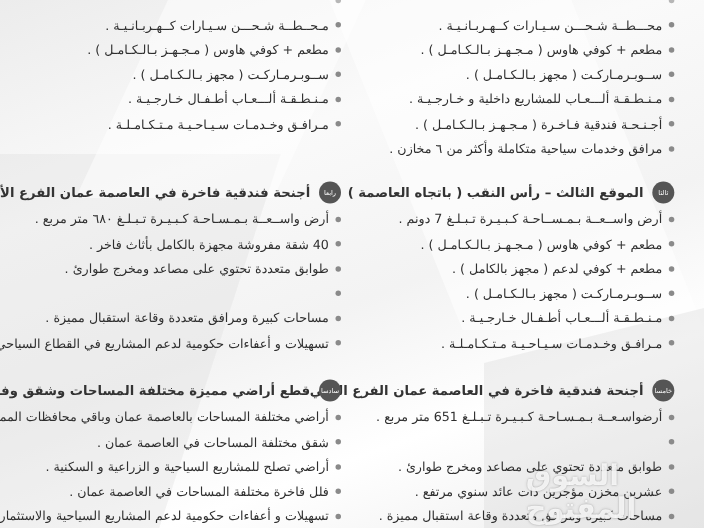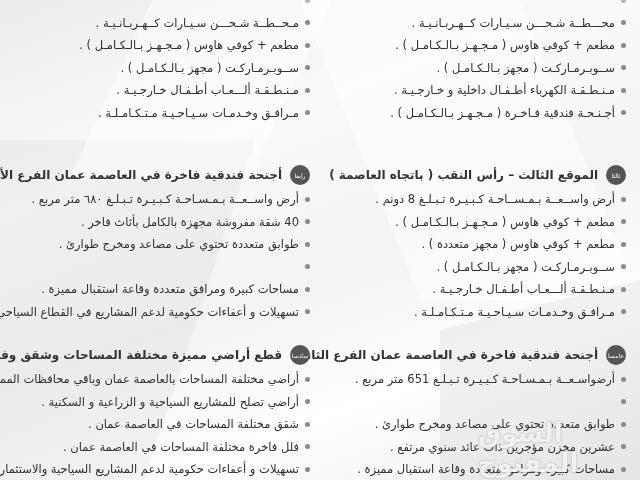--- a/index.html
+++ b/index.html
@@ -9,21 +9,21 @@
     font-family: "DejaVu Sans", sans-serif;
     color:#2b2b2b;
   }
   .facet { position:absolute; pointer-events:none; }
   .f1 { left:-60px; top:140px; width:260px; height:340px; background:rgba(220,220,220,0.35); transform:skewX(-18deg); }
   .f2 { left:360px; top:0; width:220px; height:300px; background:rgba(255,255,255,0.55); transform:skewX(22deg); }
   .f3 { left:440px; top:300px; width:240px; height:200px; background:rgba(215,215,215,0.35); transform:skewY(-14deg); }
   .f4 { left:120px; top:-40px; width:180px; height:220px; background:rgba(255,255,255,0.5); transform:skewX(-25deg); }
 
   .col { position:absolute; direction:rtl; text-align:right; }
-  .col.right { right:14px; width:296px; }
+  .col.right { right:27px; width:296px; }
   .col.left  { right:330px; width:310px; }
 
   .section { position:absolute; left:0; right:0; }
   .item {
     display:flex; align-items:center; gap:6px;
     height:22.5px; font-size:11.5px; white-space:nowrap;
     color:#2f2f2f;
   }
   .bullet {
     width:5px; height:5px; border-radius:50%; background:#8a8a8a; flex:0 0 auto;
@@ -70,44 +70,48 @@
     <div class="item">
         <span class="bullet"></span>
         <span>مطعم + كوفي هاوس ( مـجـهـز بـالـكـامـل ) .</span>
       </div>
     <div class="item">
         <span class="bullet"></span>
         <span>ســوبـرمـاركـت ( مجهز بـالـكـامـل ) .</span>
       </div>
     <div class="item">
         <span class="bullet"></span>
-        <span>مـنـطـقـة الكهرباء أطـفـال داخلية و خـارجـيـة .</span>
+        <span>مـنـطـقـة ألـــعـاب للمشاريع داخلية و خـارجـيـة .</span>
       </div>
     <div class="item">
         <span class="bullet"></span>
         <span>أجـنـحـة فندقية فـاخـرة ( مـجـهـز بـالـكـامـل ) .</span>
+      </div>
+    <div class="item">
+        <span class="bullet"></span>
+        <span>مرافق وخدمات سياحية متكاملة وأكثر من ٦ مخازن .</span>
       </div>
   </div>
 
   <div class="section" style="top:162px;text-align:right;">
     <div class="heading">
       <span class="badge">ثالثا</span>
       <span>الموقع الثالث – رأس النقب ( باتجاه العاصمة )</span>
     </div>
     <div class="item">
         <span class="bullet"></span>
-        <span>أرض واســعــة بـمـســاحـة كـبـيـرة تـبـلـغ 8 دونم .</span>
+        <span>أرض واســعــة بـمـســاحـة كـبـيـرة تـبـلـغ 7 دونم .</span>
       </div>
     <div class="item">
         <span class="bullet"></span>
         <span>مطعم + كوفي هاوس ( مـجـهـز بـالـكـامـل ) .</span>
       </div>
     <div class="item">
         <span class="bullet"></span>
-        <span>مطعم + كوفي هاوس ( مجهز متعددة ) .</span>
+        <span>مطعم + كوفي لدعم ( مجهز بالكامل ) .</span>
       </div>
     <div class="item">
         <span class="bullet"></span>
         <span>ســوبـرمـاركـت ( مجهز بـالـكـامـل ) .</span>
       </div>
     <div class="item">
         <span class="bullet"></span>
         <span>مـنـطـقـة ألـــعـاب أطـفـال خـارجـيـة .</span>
       </div>
     <div class="item">
@@ -205,25 +209,25 @@
     <div class="heading">
       <span class="badge">سادسا</span>
       <span>قطع أراضي مميزة مختلفة المساحات وشقق وفلل بأرقى المناطق</span>
     </div>
     <div class="item">
         <span class="bullet"></span>
         <span>أراضي مختلفة المساحات بالعاصمة عمان وباقي محافظات المملكة .</span>
       </div>
     <div class="item">
         <span class="bullet"></span>
+        <span>شقق مختلفة المساحات في العاصمة عمان .</span>
+      </div>
+    <div class="item">
+        <span class="bullet"></span>
         <span>أراضي تصلح للمشاريع السياحية و الزراعية و السكنية .</span>
-      </div>
-    <div class="item">
-        <span class="bullet"></span>
-        <span>شقق مختلفة المساحات في العاصمة عمان .</span>
       </div>
     <div class="item">
         <span class="bullet"></span>
         <span>فلل فاخرة مختلفة المساحات في العاصمة عمان .</span>
       </div>
     <div class="item">
         <span class="bullet"></span>
         <span>تسهيلات و أعفاءات حكومية لدعم المشاريع السياحية والاستثمارية</span>
       </div>
   </div>

